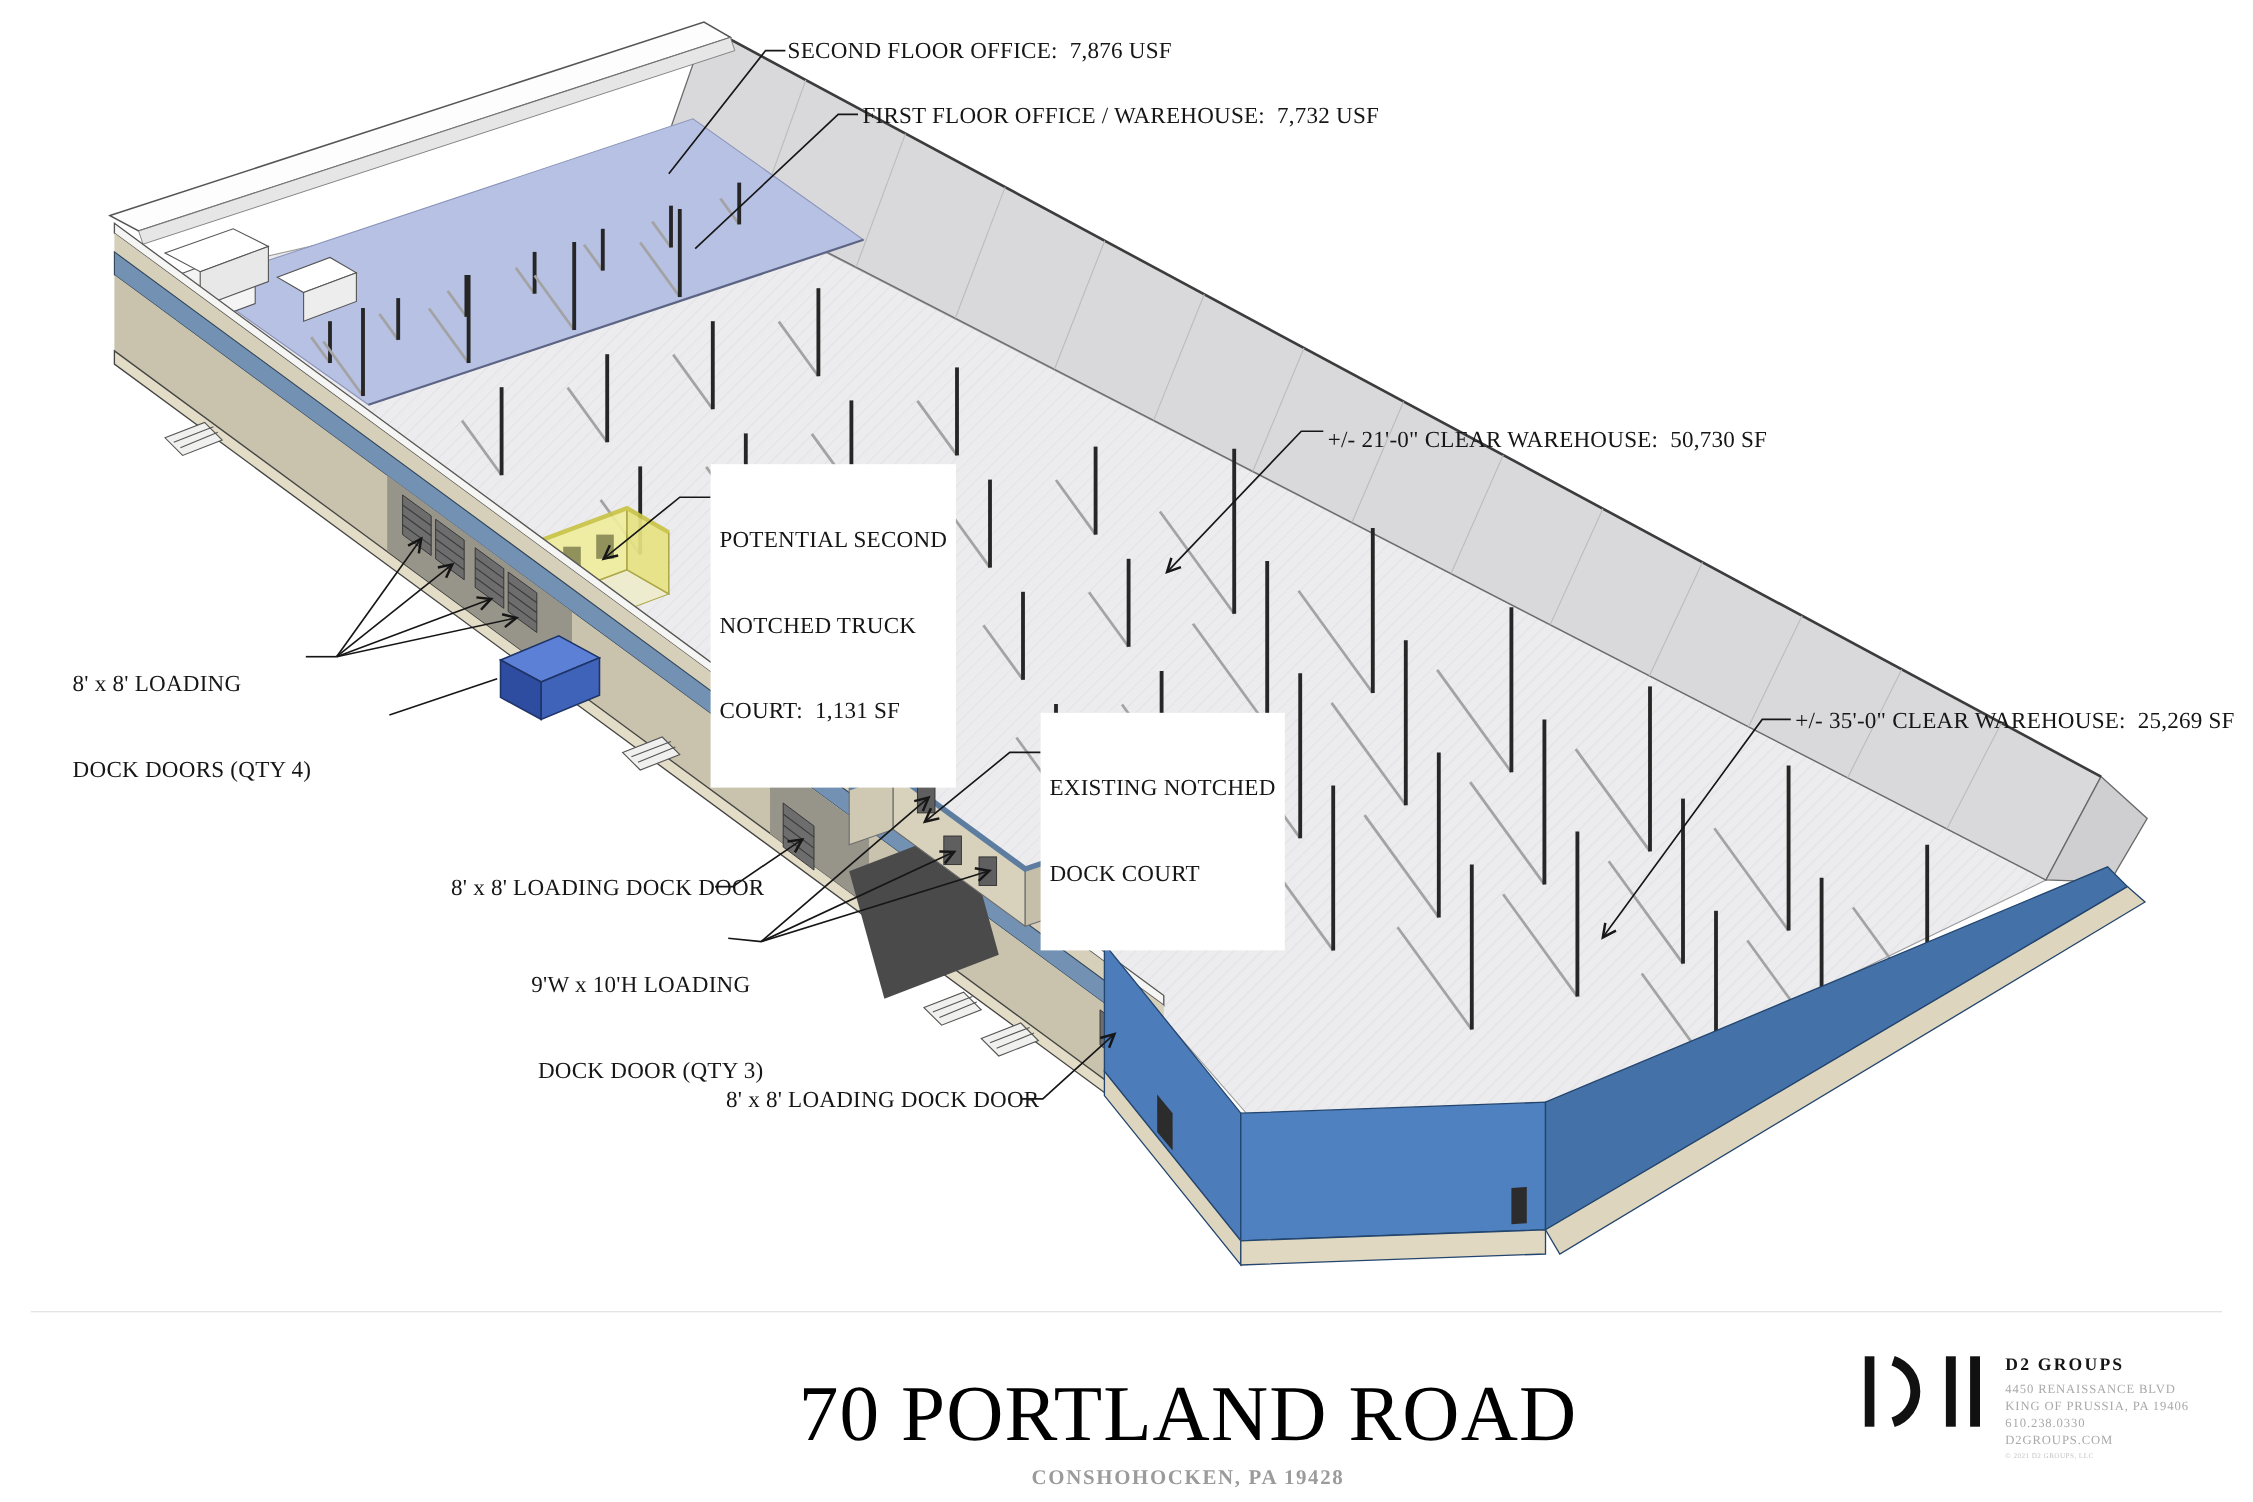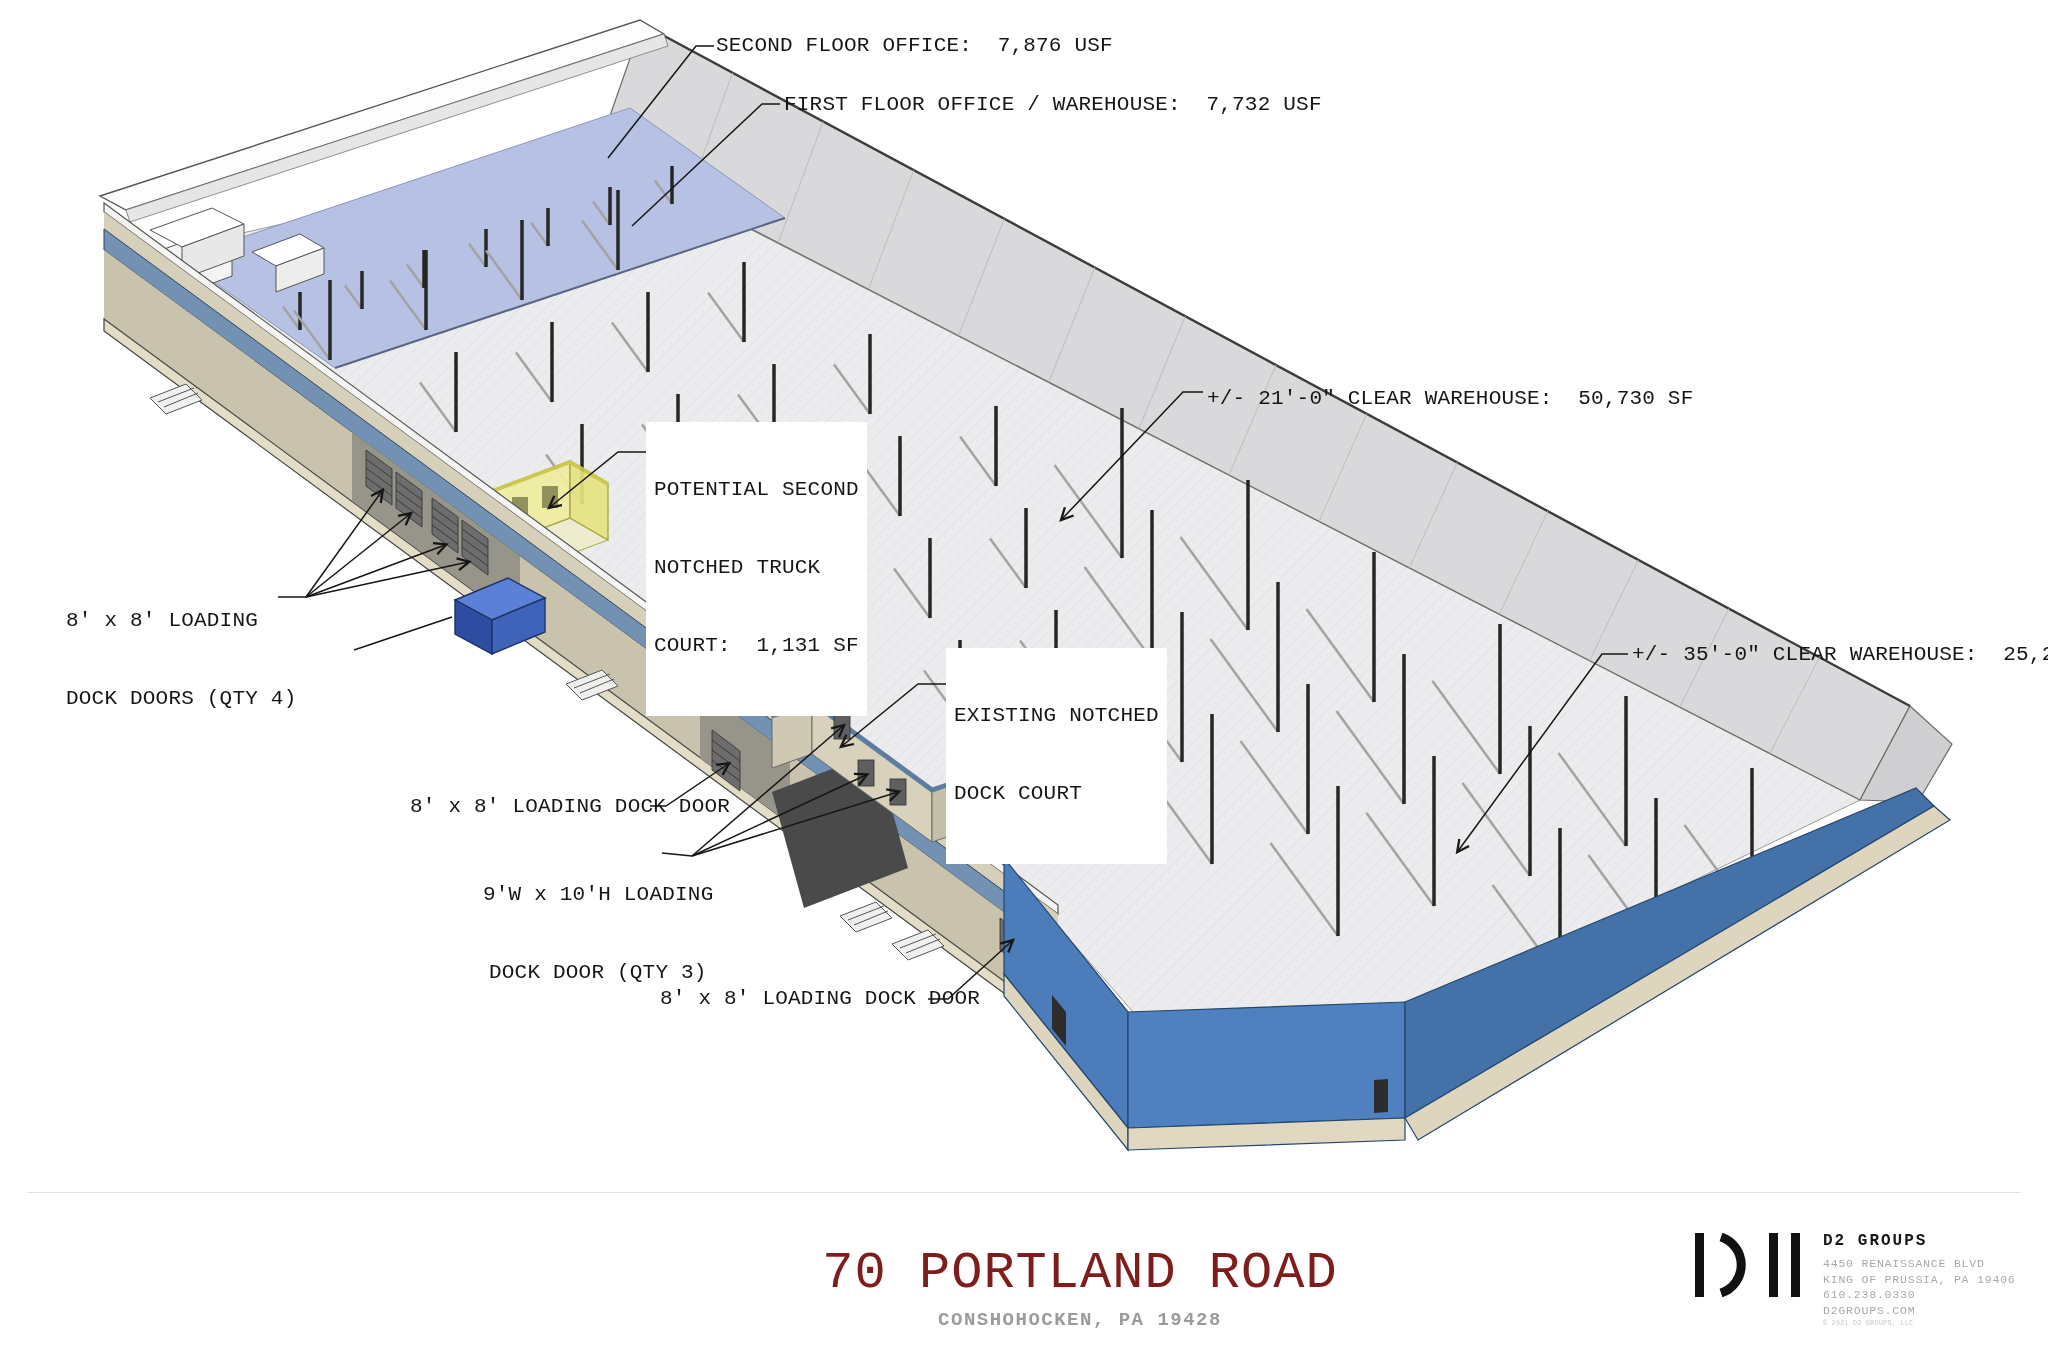--- a/index.html
+++ b/index.html
@@ -1,23 +1,23 @@
 <!DOCTYPE html>
 <html><head>
 <meta charset="utf-8">
 <style>
   html,body{margin:0;padding:0;background:#ffffff;}
   #stage{position:relative;width:2048px;height:1365px;background:#ffffff;overflow:hidden;
-         font-family:Liberation Mono, monospace;}
+         font-family:Liberation Serif, serif;}
   #drawing{position:absolute;left:0;top:0;}
   .ann{position:absolute;font-size:21px;line-height:26px;color:#161616;white-space:pre;letter-spacing:0.2px;}
   .ann.boxed{background:#ffffff;padding:3px 8px 5px 8px;}
   .footer-owner{position:absolute;left:44px;top:1233px;font-size:21.5px;line-height:25px;color:#121212;}
   .footer-title-wrap{position:absolute;left:700px;top:1244px;width:760px;text-align:center;}
-  .footer-title{font-size:52px;letter-spacing:1px;color:#7f1d1d;font-weight:400;}
+  .footer-title{font-size:72px;letter-spacing:1px;color:#000000;font-weight:400;}
   .footer-subtitle{margin-top:6px;font-size:19px;font-weight:bold;letter-spacing:1.5px;color:#9b9b9b;}
   .firm-block{position:absolute;left:1695px;top:1232px;display:flex;}
   .firm-text{margin-left:22px;}
   .firm-name{font-size:16px;font-weight:bold;letter-spacing:2px;color:#161616;}
   .firm-line{font-size:11.5px;letter-spacing:0.8px;color:#a9a9a9;line-height:15.5px;}
   .firm-copy{font-size:6.5px;letter-spacing:0.4px;color:#c4c4c4;margin-top:2px;}
   .divider{position:absolute;left:28px;top:1192px;width:1992px;height:0;border-top:1.5px solid #dedede;}
 </style>
 </head>
 <body>

